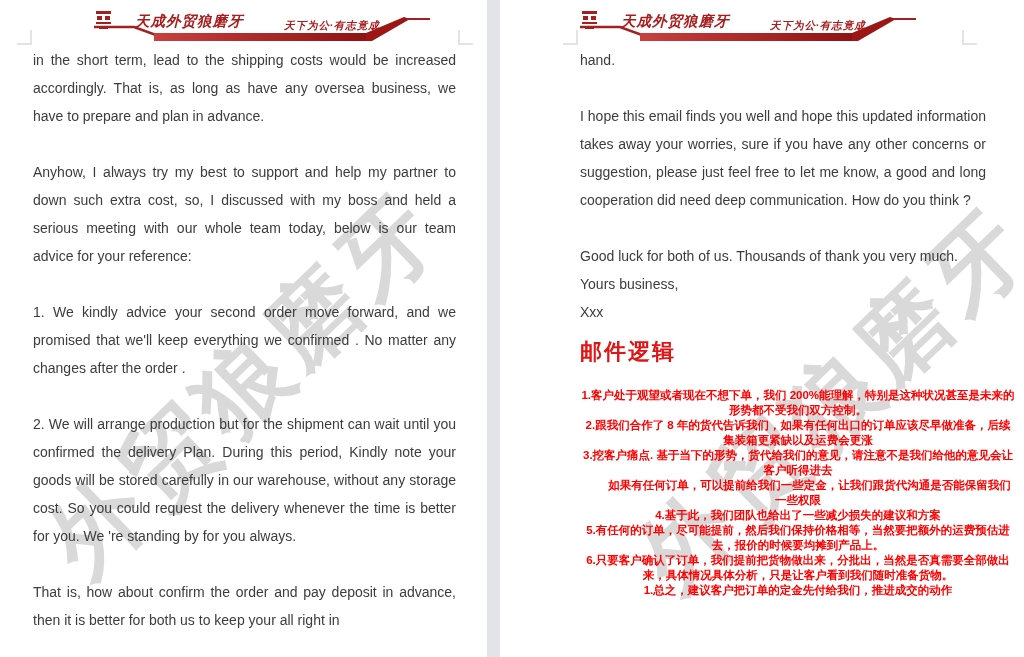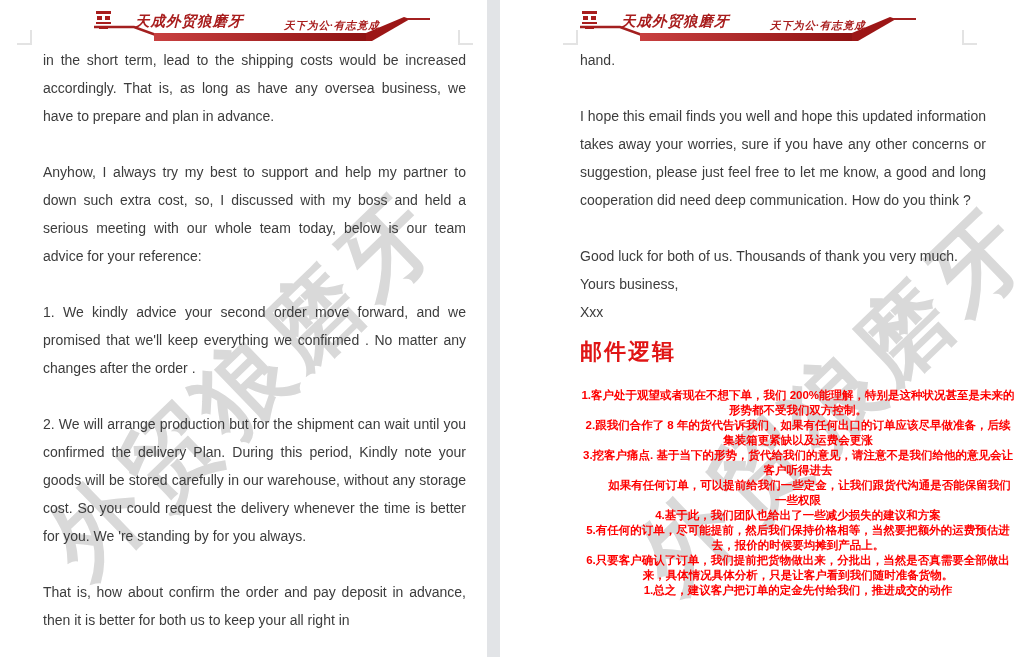--- a/index.html
+++ b/index.html
@@ -45,21 +45,21 @@
   .cmark { position:absolute; width:15px; height:15px; top:30px; z-index:1; }
   .cmark.tl { border-right:2px solid #e3e3e3; border-bottom:2px solid #e3e3e3; }
   .cmark.tr { border-left:2px solid #e3e3e3; border-bottom:2px solid #e3e3e3; }
   .p1 .cmark.tl { left:17px; }
   .p1 .cmark.tr { left:458px; }
   .p2 .cmark.tl { left:63px; }
   .p2 .cmark.tr { left:462px; }
 
   
   .body { position:absolute; top:46px; z-index:1; }
-  .p1 .body { left:43px; width:423px; }
+  .p1 .body { left:33px; width:423px; }
   .p2 .body { left:80px; width:406px; }
   p.para {
     margin:0; font-size:14px; line-height:28px; color:#3c3c3c;
     text-align:justify; text-justify:inter-word;
   }
   p.para.gap { margin-bottom:28px; }
 
   .section-heading {
     margin:13px 0 0 0; font-family:"Liberation Serif", serif;
     font-size:22px; line-height:26px; font-weight:bold; color:#e01515;

